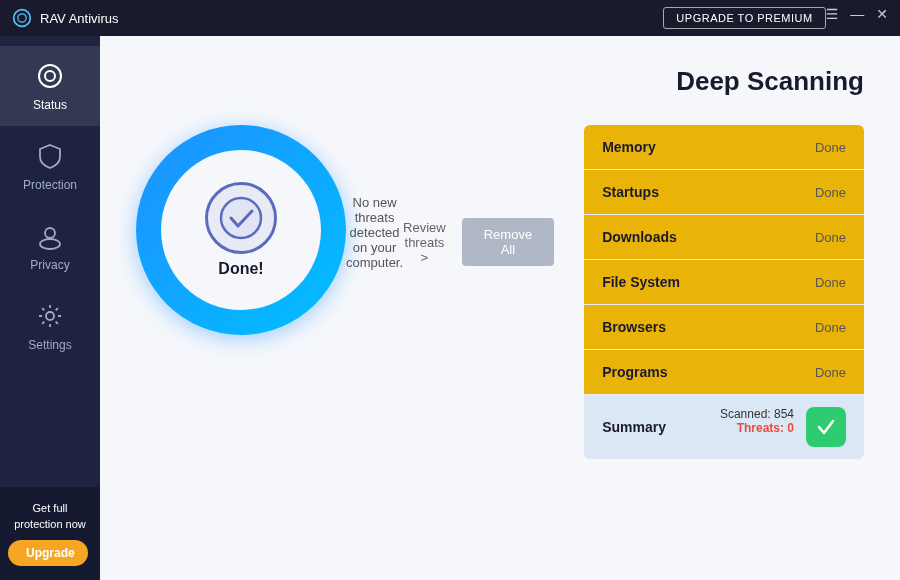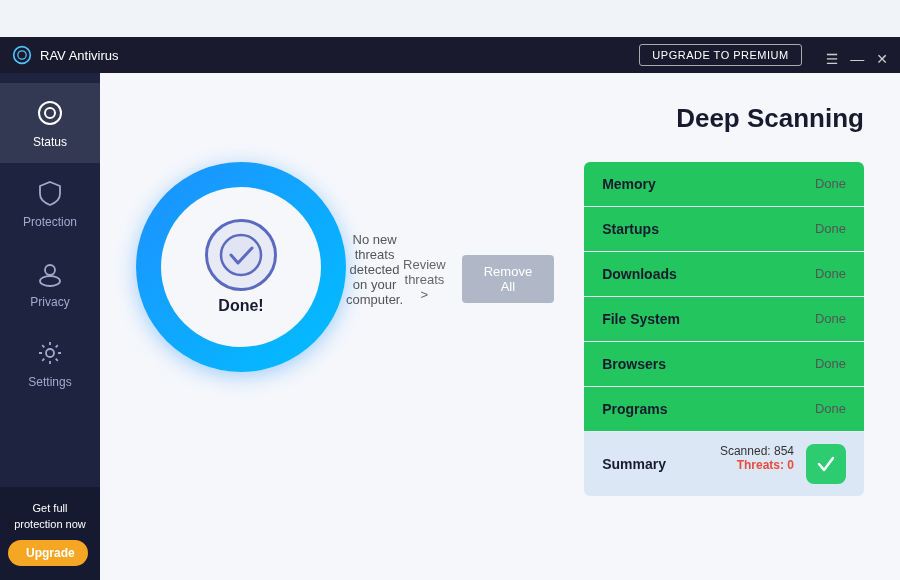--- a/index.html
+++ b/index.html
@@ -15,37 +15,36 @@
 
     
     .titlebar {
       background: #1a1a2e;
       height: 36px;
       display: flex;
       align-items: center;
       justify-content: space-between;
       padding: 0 12px;
       flex-shrink: 0;
-      margin-top: 37px;
     }
     .titlebar-left {
       display: flex;
       align-items: center;
       gap: 8px;
       color: white;
       font-size: 13px;
     }
     .rav-logo-icon {
       width: 20px;
       height: 20px;
     }
     .titlebar-right {
       display: flex;
-      align-items: flex-end;
-      gap: 24px;
+      align-items: flex-start;
+      gap: 0;
     }
     .upgrade-premium-btn {
       border: 1px solid #aaa;
       background: transparent;
       color: white;
       font-size: 11px;
       padding: 4px 12px;
       border-radius: 3px;
       cursor: pointer;
       letter-spacing: 0.5px;
@@ -254,24 +253,24 @@
     
     .results-panel {
       flex: 1;
       display: flex;
       flex-direction: column;
       gap: 0;
     }
 
     .result-row {
       display: flex;
-      align-items: flex-start;
+      align-items: center;
       justify-content: space-between;
       padding: 14px 18px;
-      background: #22c55e;
+      background: #eab308;
       border-bottom: 1px solid #e8edf3;
     }
     .result-row:first-child {
       border-radius: 6px 6px 0 0;
     }
     .result-row:last-child {
       border-bottom: none;
     }
 
     .result-row-label {

